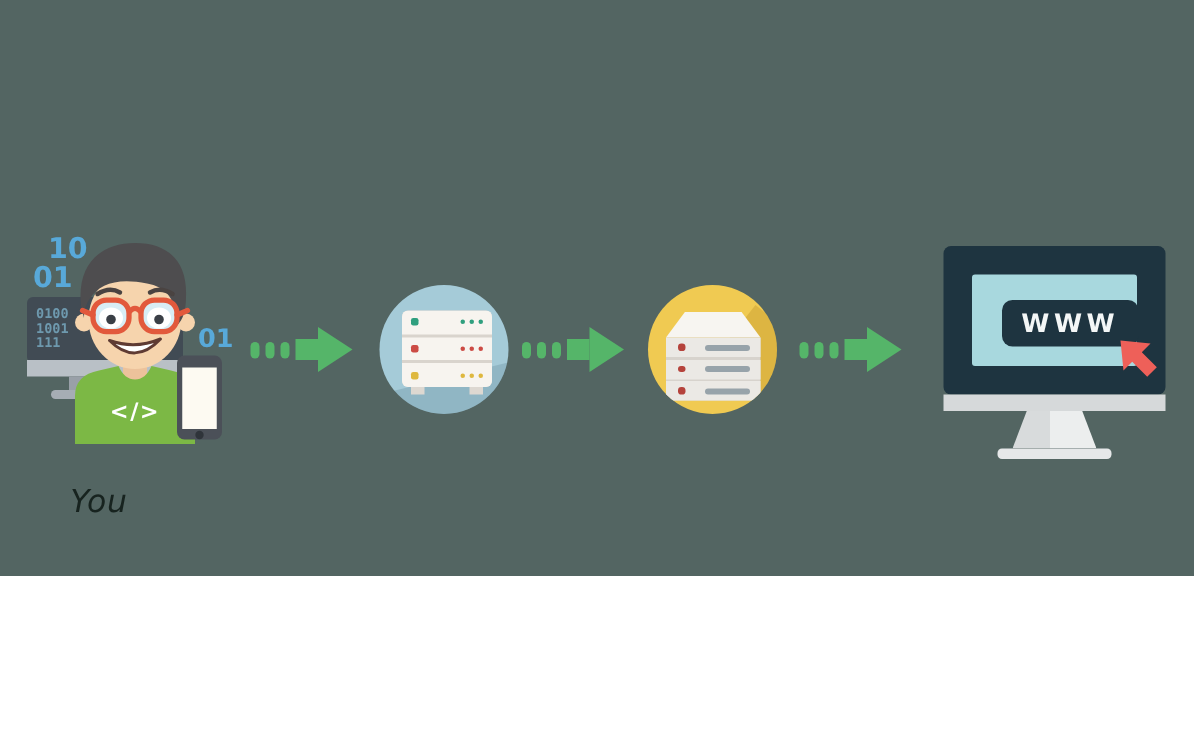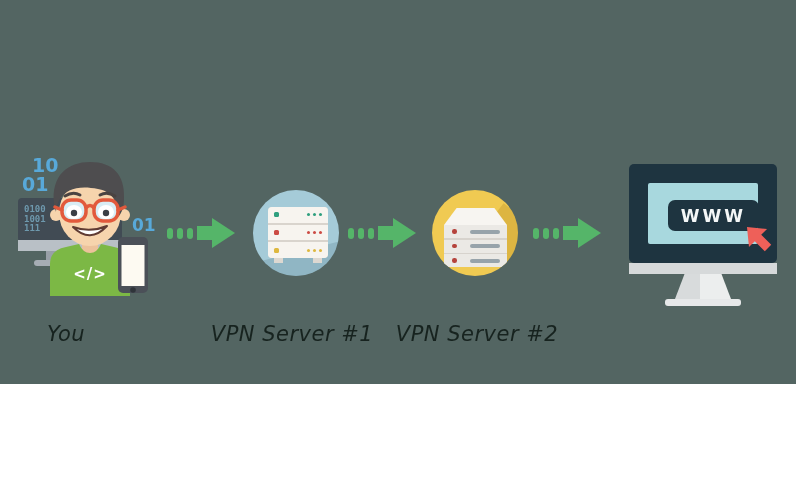--- a/index.html
+++ b/index.html
@@ -217,15 +217,13 @@
           <path transform="rotate(-45 12 12)" d="M12,1 L21,12 L15.2,12 L15.2,22 L8.8,22 L8.8,12 L3,12 Z" style="fill:var(--cursor-red,#ee6059)"></path>
         </svg>
       </div>
     </div>
   </div>
   <div class="chin"></div>
   <div class="neckst"></div>
   <div class="basest"></div>
 
   <div class="node-label" id="label-you">You</div>
-  <div class="node-label" id="label-vpn1">VPN Server #1</div>
-  <div class="node-label" id="label-vpn2">VPN Server #2</div>
 </div>
 
 </body></html>

